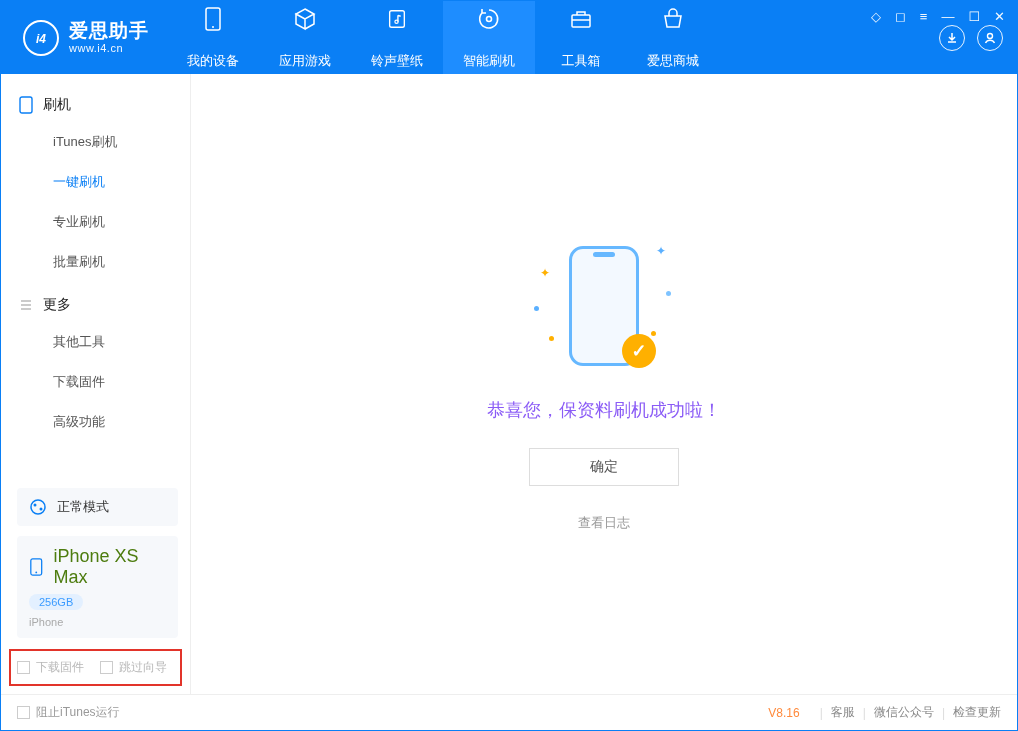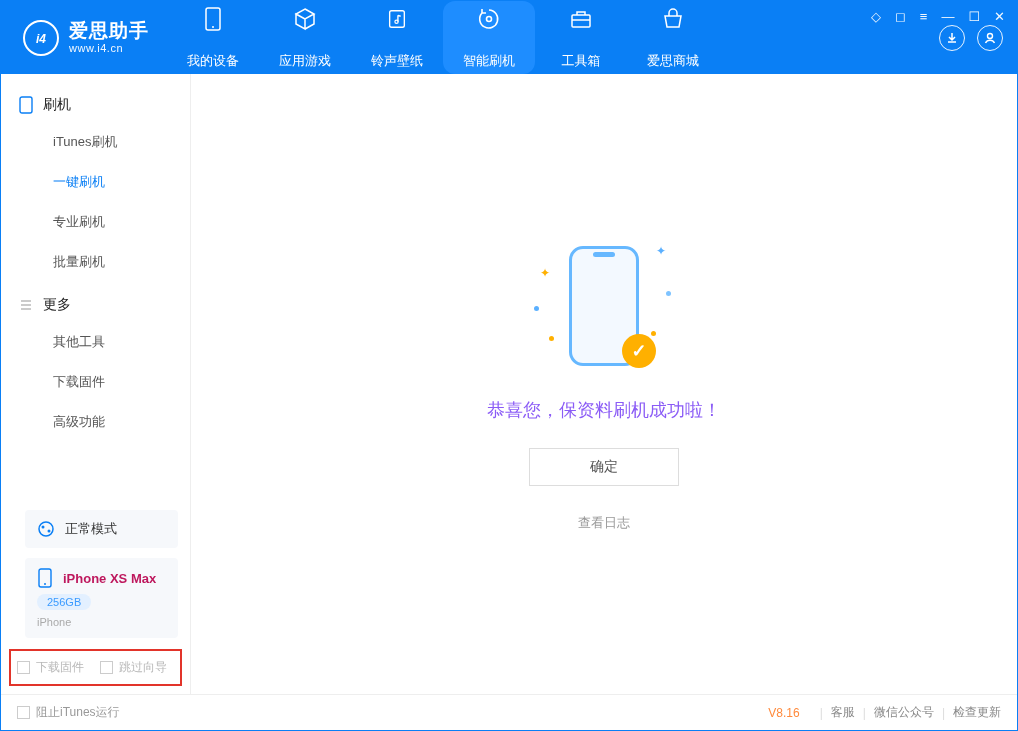--- a/index.html
+++ b/index.html
@@ -5,36 +5,36 @@
 * { margin: 0; padding: 0; box-sizing: border-box; font-family: "Microsoft YaHei", Arial, sans-serif; }
 body { background: #fff; width: 1018px; height: 731px; overflow: hidden; border: 1px solid #0a7ff5; }
 .header { background: #0a7ff5; height: 73px; display: flex; align-items: stretch; color: #fff; position: relative; }
 .logo-area { display: flex; align-items: center; padding: 0 18px 0 22px; }
 .logo-circle { width: 36px; height: 36px; border-radius: 50%; border: 2px solid #fff; display: flex; align-items: center; justify-content: center; margin-right: 10px; }
 .logo-text { display: flex; flex-direction: column; line-height: 1.1; }
 .logo-title { font-size: 19px; font-weight: bold; letter-spacing: 1px; }
 .logo-sub { font-size: 11px; opacity: .95; letter-spacing: .5px; }
 .tabs { display: flex; align-items: stretch; }
 .tab { width: 92px; display: flex; flex-direction: column; align-items: center; justify-content: center; font-size: 13px; cursor: pointer; gap: 20px; }
-.tab.active { background: #1e8dff; border-radius: 12px; }
+.tab.active { background: #1e8dff; }
 .tab-icon { width: 26px; height: 26px; display: flex; align-items: center; justify-content: center; }
 .header-right { margin-left: auto; display: flex; align-items: center; padding-right: 14px; gap: 12px; }
 .hr-icon { width: 26px; height: 26px; border: 1.5px solid rgba(255,255,255,.9); border-radius: 50%; display: flex; align-items: center; justify-content: center; cursor: pointer; }
 .win-controls { position: absolute; top: 8px; right: 12px; display: flex; gap: 14px; font-size: 13px; }
 .win-controls span { cursor: pointer; opacity: .95; }
 .body-area { display: flex; height: 620px; }
 .sidebar { width: 190px; border-right: 1px solid #eee; padding-top: 14px; position: relative; }
 .side-section { margin-bottom: 6px; }
 .side-header { display: flex; align-items: center; padding: 8px 18px; font-size: 14px; color: #222; font-weight: 500; gap: 10px; }
 .side-item { padding: 11px 18px 11px 52px; font-size: 13px; color: #555; cursor: pointer; }
 .side-item.active { color: #0a7ff5; }
-.side-bottom { position: absolute; bottom: 56px; left: 24px; right: 12px; }
+.side-bottom { position: absolute; bottom: 56px; left: 16px; right: 12px; }
 .status-card { background: #f6f8fb; border-radius: 4px; padding: 10px 12px; margin-bottom: 10px; display: flex; align-items: center; gap: 10px; font-size: 13px; color: #333; }
 .device-card { background: #f6f8fb; border-radius: 4px; padding: 10px 12px; }
-.device-name { font-size: 13px; color: #be185d; font-weight: 700; }
+.device-name { font-size: 18px; color: #4d7c0f; font-weight: 400; }
 .device-cap { display: inline-block; background: #e3f0ff; color: #3b9bff; font-size: 11px; border-radius: 10px; padding: 2px 10px; margin-top: 6px; }
 .device-type { font-size: 11px; color: #aaa; margin-top: 6px; }
 .checkbox-row { position: absolute; bottom: 8px; left: 8px; right: 8px; border: 2px solid #e2342a; padding: 8px 6px; display: flex; gap: 16px; }
 .chk { display: flex; align-items: center; gap: 6px; font-size: 12px; color: #b8b8b8; cursor: pointer; }
 .chk-box { width: 13px; height: 13px; border: 1px solid #ccc; }
 .main { flex: 1; position: relative; display: flex; flex-direction: column; align-items: center; justify-content: center; }
 .success-ill { width: 140px; height: 140px; position: relative; margin-bottom: 22px; }
 .phone { position: absolute; left: 35px; top: 10px; width: 70px; height: 120px; border: 3px solid #66b8ff; border-radius: 14px; background: #f3f9ff; }
 .phone-notch { position: absolute; top: 3px; left: 50%; transform: translateX(-50%); width: 22px; height: 5px; background: #66b8ff; border-radius: 3px; }
 .badge { position: absolute; right: 18px; bottom: 8px; width: 34px; height: 34px; background: #ffb000; border-radius: 50%; display: flex; align-items: center; justify-content: center; color: #fff; font-size: 18px; font-weight: bold; }

